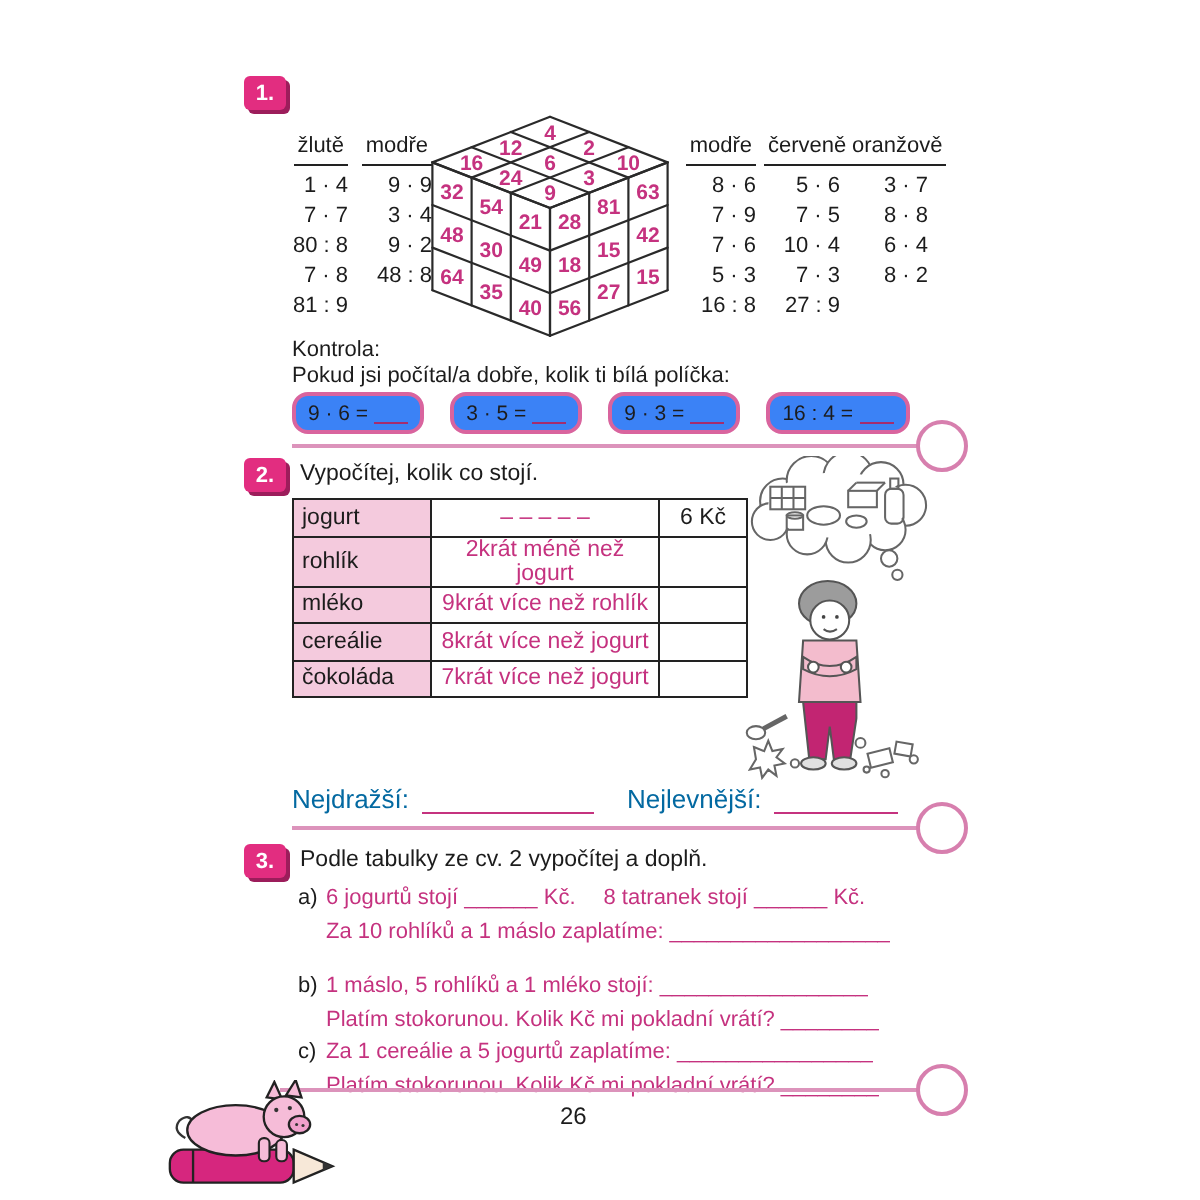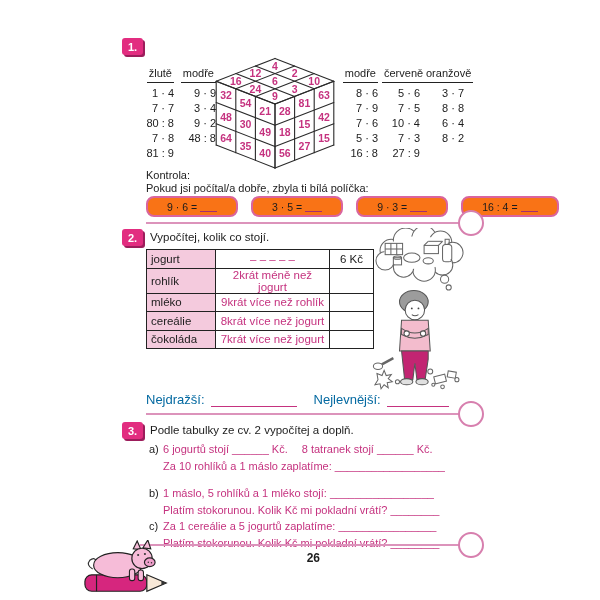--- a/index.html
+++ b/index.html
@@ -12,43 +12,43 @@
          font-size:11px;display:flex;align-items:center;justify-content:center;}
   .ex-title{position:absolute;left:150px;font-size:11.5px;color:#1c1c1c;}
   
   .pcol{position:absolute;top:66px;text-align:right;font-size:11px;line-height:15px;}
   .colhead-wrap{margin-bottom:3px;}
   .colhead{display:inline-block;border-bottom:1.2px solid #222;padding:0 2px 1px 2px;}
   .prob{height:15px;}
   
   .kontrola{position:absolute;left:146px;font-size:11px;}
   .checkrow{position:absolute;left:146px;top:196px;display:flex;gap:13px;}
-  .checkbox{border:2px solid #d9649e;border-radius:8px;height:17px;padding:0 19px;
-            display:flex;align-items:center;font-size:10.5px;background:#f97316;}
+  .checkbox{border:2px solid #d9649e;border-radius:8px;height:17px;padding:0 6px;
+            display:flex;align-items:center;font-size:10.5px;background:#3b82f6;}
   .cblank{display:inline-block;width:17px;height:9px;border-bottom:1.6px solid #a52d6e;margin-left:3px;}
   
   .divline{position:absolute;height:2px;background:#dc93bb;}
   .divcircle{position:absolute;width:26px;height:26px;border:2.5px solid #d77fae;
              border-radius:50%;background:#fff;box-sizing:border-box;}
   
   table.price{position:absolute;left:146px;top:249px;border-collapse:collapse;
               font-size:11.5px;}
   table.price td{border:1.2px solid #222;height:18.5px;padding:0 4px;box-sizing:border-box;}
   td.item{width:69px;background:#f4cadd;text-align:left;}
   td.desc{width:114px;text-align:center;color:#c5327f;}
   td.price-cell{width:44px;text-align:center;}
   .cheap-row{position:absolute;left:146px;top:392px;font-size:13px;color:#0369a1;
              display:flex;align-items:flex-end;}
   .cheap-blank{display:inline-block;height:13px;border-bottom:1.6px solid #c5327f;margin-left:6px;}
   
   .ex3-item{position:absolute;left:149px;font-size:11px;color:#c5327f;line-height:17px;white-space:nowrap;}
   .ex3-letter{color:#1c1c1c;display:inline-block;width:14px;}
   .ex3-lines{display:inline-block;vertical-align:top;}
   .part2{margin-left:14px;}
-  .pagenum{position:absolute;left:280px;top:551px;width:40px;text-align:right;font-size:12px;font-weight:bold;}
+  .pagenum{position:absolute;left:280px;top:551px;width:40px;text-align:left;font-size:12px;}
 </style>
 </head>
 <body>
 
 <div class="page">
 
   <div class="badge" style="top:38px">1.</div>
 
   <div class="pcol" style="left:140px;width:34px">
     <div class="colhead-wrap"><span class="colhead">žlutě</span></div>
@@ -137,21 +137,21 @@
       <text x="111" y="42.449999999999996" text-anchor="middle" font-size="10.5" font-weight="bold" fill="#c5327f">63</text>
       <text x="71.8" y="78.95" text-anchor="middle" font-size="10.5" font-weight="bold" fill="#c5327f">18</text>
       <text x="91.4" y="71.35000000000001" text-anchor="middle" font-size="10.5" font-weight="bold" fill="#c5327f">15</text>
       <text x="111" y="63.75" text-anchor="middle" font-size="10.5" font-weight="bold" fill="#c5327f">42</text>
       <text x="71.8" y="100.25" text-anchor="middle" font-size="10.5" font-weight="bold" fill="#c5327f">56</text>
       <text x="91.4" y="92.64999999999999" text-anchor="middle" font-size="10.5" font-weight="bold" fill="#c5327f">27</text>
       <text x="111" y="85.05" text-anchor="middle" font-size="10.5" font-weight="bold" fill="#c5327f">15</text>
     </svg>
 
   <div class="kontrola" style="top:169px">Kontrola:</div>
-  <div class="kontrola" style="top:182px">Pokud jsi počítal/a dobře, zbyla ti bílá políčka:</div>
+  <div class="kontrola" style="top:182px">Pokud jsi počítal/a dobře, kolik ti bílá políčka:</div>
 
   <div class="checkrow">
     <div class="checkbox">
         <span>9 · 6 =</span>
         <span class="cblank"></span>
       </div>
     <div class="checkbox">
         <span>3 · 5 =</span>
         <span class="cblank"></span>
       </div>

